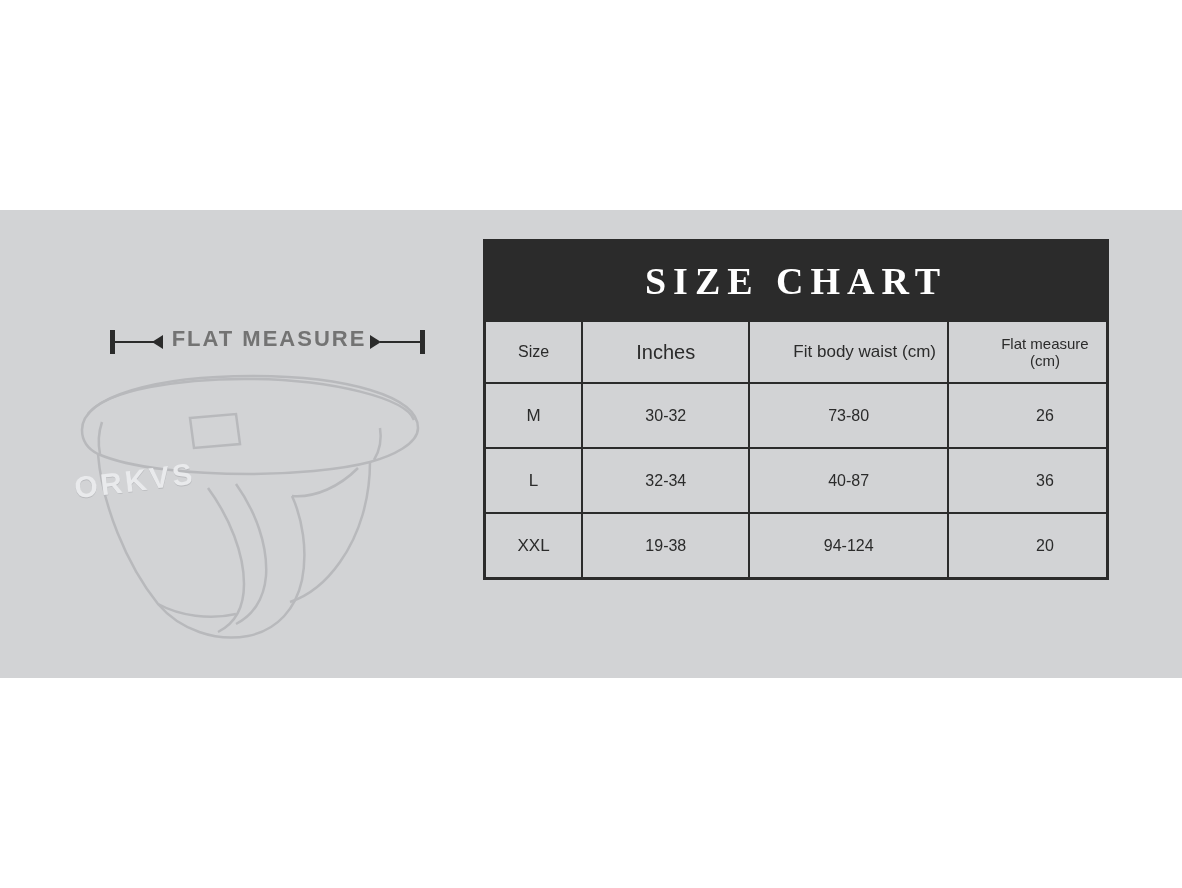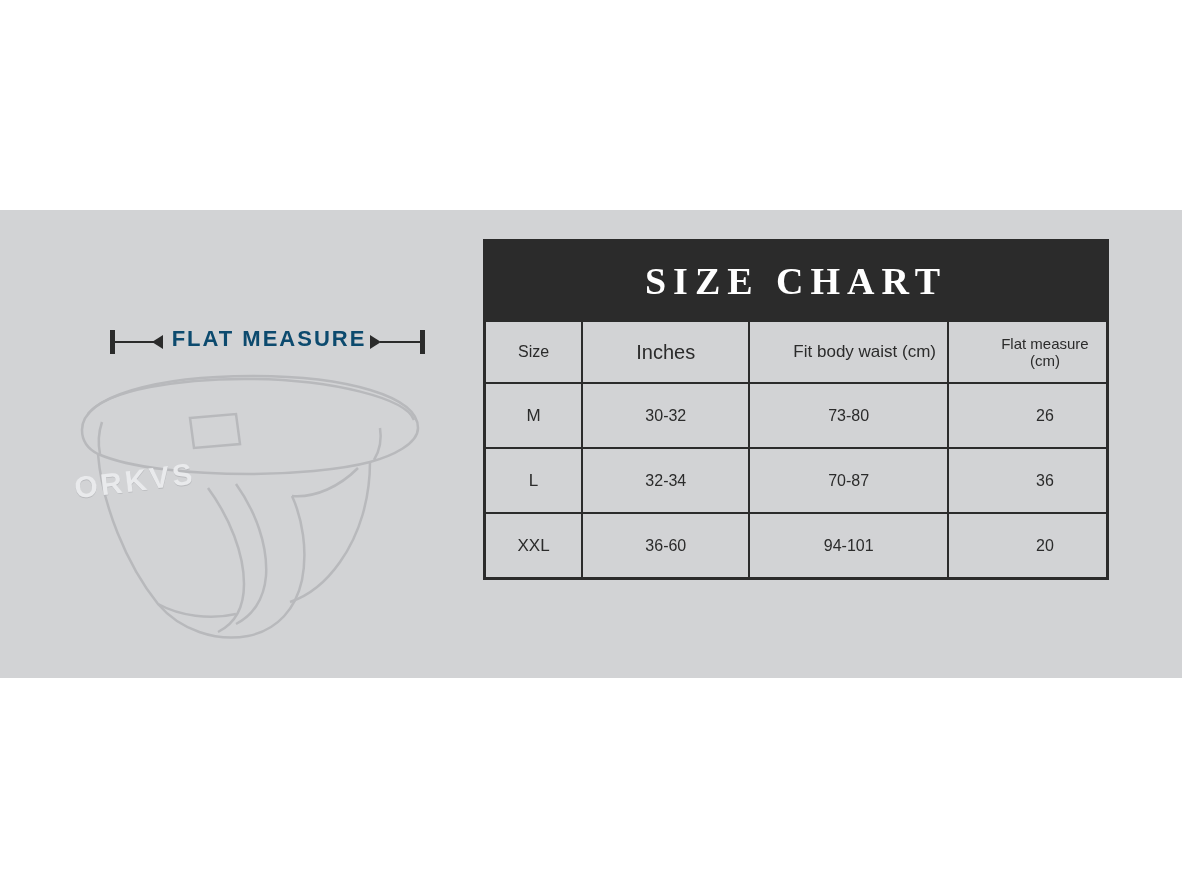--- a/index.html
+++ b/index.html
@@ -71,21 +71,21 @@
   .fm-arrow.r { left: 302px; border-left: 11px solid #2b2b2b; }
   #flat-measure-label {
     position: absolute;
     left: 98px;
     top: 0;
     width: 206px;
     text-align: center;
     font-size: 22px;
     font-weight: bold;
     letter-spacing: 2px;
-    color: #0c4a6e;
+    color: #737373;
     white-space: nowrap;
   }
   #garment {
     position: absolute;
     left: 0;
     top: 58px;
     width: 420px;
     height: 300px;
   }
   #brand-text {
@@ -229,26 +229,26 @@
       <tbody>
         <tr>
           <td class="size-cell">M</td>
           <td>30-32</td>
           <td>73-80</td>
           <td>26</td>
         </tr>
         <tr>
           <td class="size-cell">L</td>
           <td>32-34</td>
-          <td>70-87</td>
+          <td>40-87</td>
           <td>36</td>
         </tr>
         <tr>
           <td class="size-cell">XXL</td>
-          <td>36-60</td>
-          <td>94-101</td>
+          <td>19-38</td>
+          <td>94-124</td>
           <td>20</td>
         </tr>
       </tbody>
     </table>
   </div>
 
 </div>
 
 </body></html>

